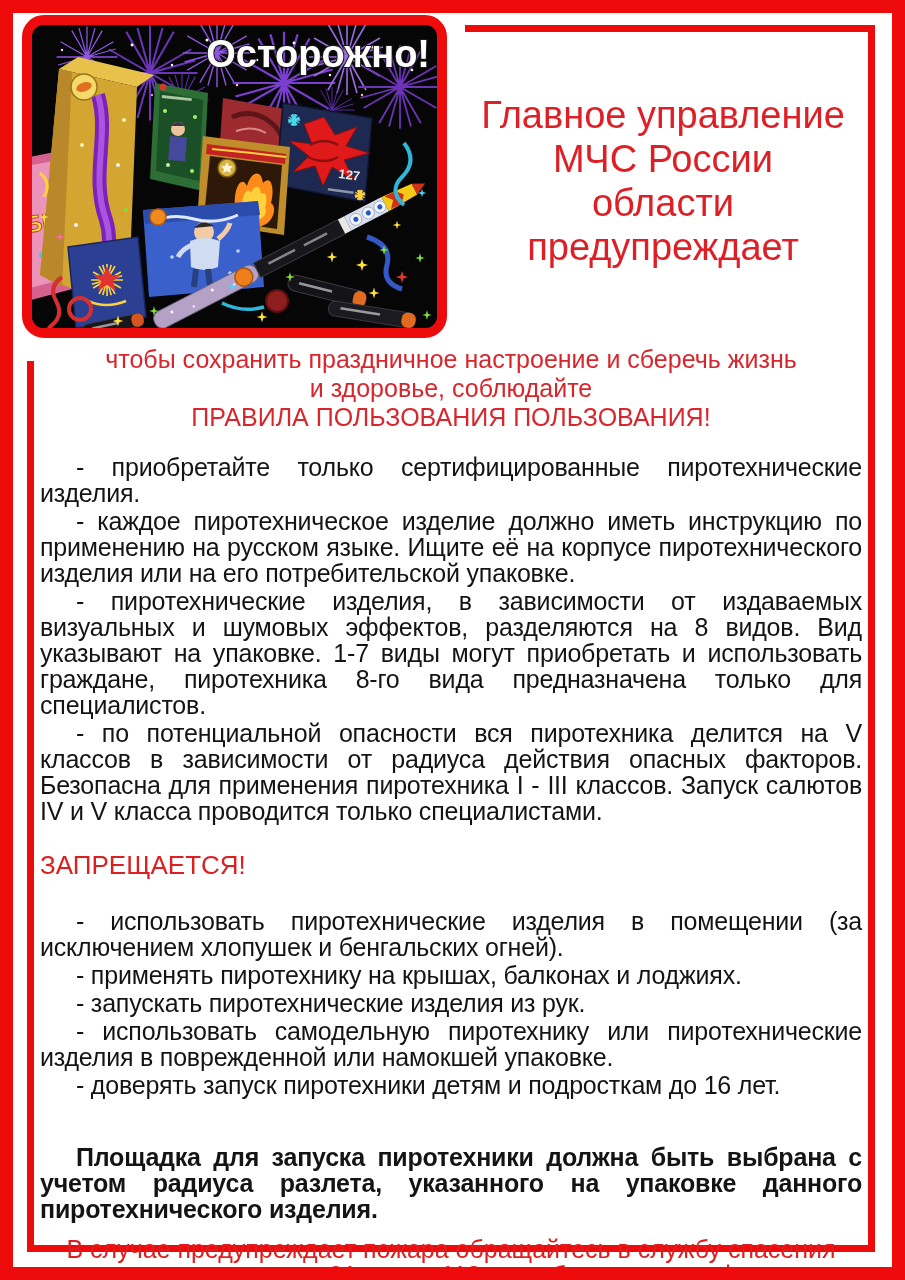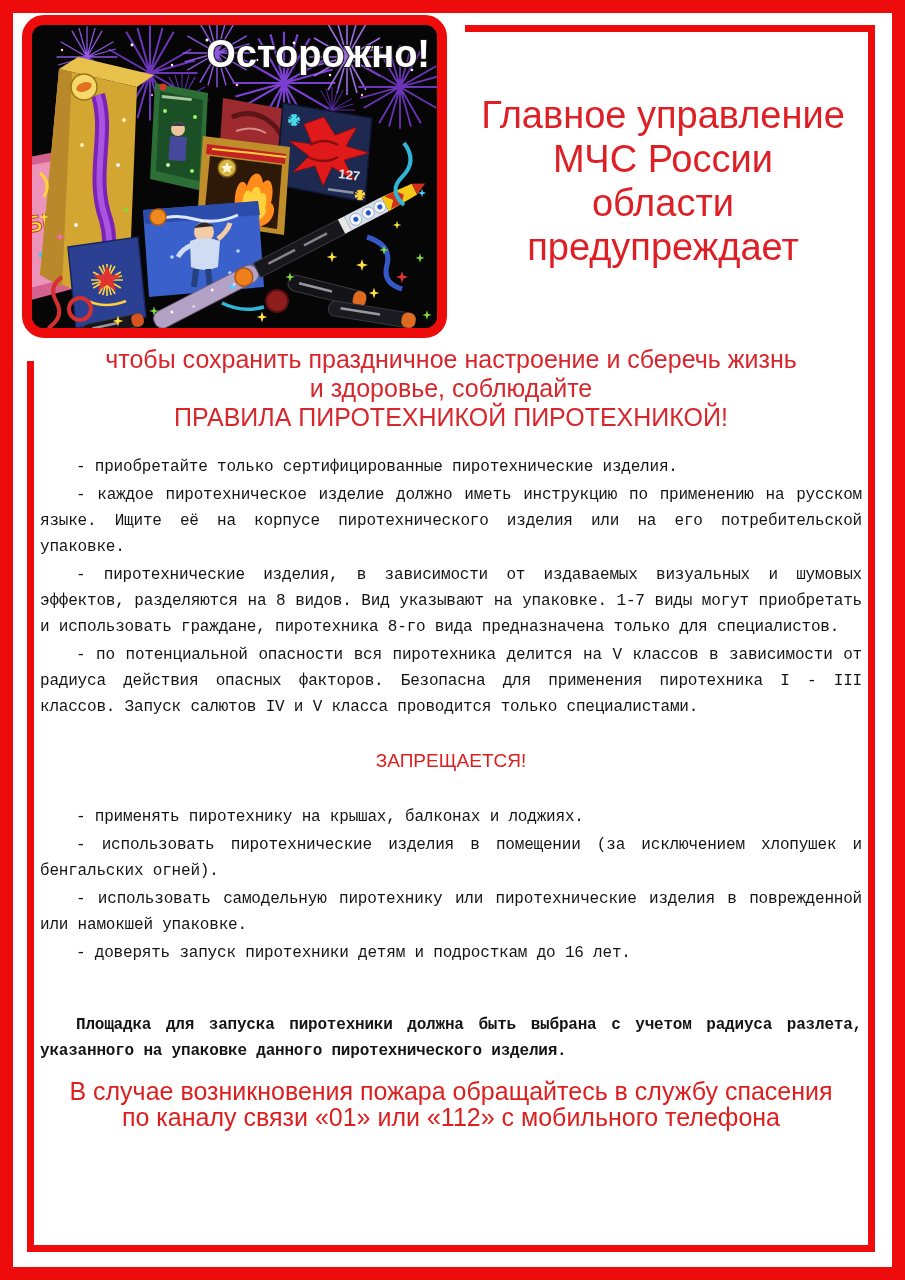--- a/index.html
+++ b/index.html
@@ -46,28 +46,27 @@
     position:absolute; left:27px; top:332px; width:822px;
     z-index:2;
     color:#141414;
   }
   .intro {
     color:#d8262c; text-align:center;
     font-size:25px; line-height:29px;
     margin-bottom:22px;
   }
   .para {
-    font-size:16px; line-height:26px; letter-spacing:-0.2px;
+    font-size:25px; line-height:26px; letter-spacing:-0.2px;
     text-align:justify; text-indent:36px;
     margin-bottom:2px;
-    font-family:Liberation Mono, monospace;
   }
   .prohibit-heading {
-    color:#dd1f1f; text-align:center;
-    font-size:19px; line-height:30px;
+    color:#dd1f1f; text-align:left;
+    font-size:26px; line-height:30px;
     margin:26px 0 28px 0;
   }
   .note { font-weight:bold;margin-top:46px; }
   .footer {
     color:#dd1f1f; text-align:center;
     font-size:25px; line-height:26px;
     margin-top:14px;
   }
 </style>
 </head>
@@ -279,36 +278,37 @@
     <div>Главное управление</div>
     <div>МЧС России</div>
     <div>области</div>
     <div>предупреждает</div>
   </div>
 
   <div class="content">
     <div class="intro">
       <div>чтобы сохранить праздничное настроение и сберечь жизнь</div>
       <div>и здоровье, соблюдайте</div>
-      <div>ПРАВИЛА ПИРОТЕХНИКОЙ ПИРОТЕХНИКОЙ!</div>
+      <div>ПРАВИЛА ПОЛЬЗОВАНИЯ ПОЛЬЗОВАНИЯ!</div>
     </div>
 
     <p class="para">- приобретайте только сертифицированные пиротехнические изделия.</p>
     <p class="para">- каждое пиротехническое изделие должно иметь инструкцию по применению на русском языке. Ищите её на корпусе пиротехнического изделия или на его потребительской упаковке.</p>
     <p class="para">- пиротехнические изделия, в зависимости от издаваемых визуальных и шумовых эффектов, разделяются на 8 видов. Вид указывают на упаковке. 1-7 виды могут приобретать и использовать граждане, пиротехника 8-го вида предназначена только для специалистов.</p>
     <p class="para">- по потенциальной опасности вся пиротехника делится на V классов в зависимости от радиуса действия опасных факторов. Безопасна для применения пиротехника I - III классов. Запуск салютов IV и V класса проводится только специалистами.</p>
 
     <div class="prohibit-heading">ЗАПРЕЩАЕТСЯ!</div>
 
+    <p class="para">- использовать пиротехнические изделия в помещении (за исключением хлопушек и бенгальских огней).</p>
     <p class="para">- применять пиротехнику на крышах, балконах и лоджиях.</p>
-    <p class="para">- использовать пиротехнические изделия в помещении (за исключением хлопушек и бенгальских огней).</p>
+    <p class="para">- запускать пиротехнические изделия из рук.</p>
     <p class="para">- использовать самодельную пиротехнику или пиротехнические изделия в поврежденной или намокшей упаковке.</p>
     <p class="para">- доверять запуск пиротехники детям и подросткам до 16 лет.</p>
 
     <p class="para note">Площадка для запуска пиротехники должна быть выбрана с учетом радиуса разлета, указанного на упаковке данного пиротехнического изделия.</p>
 
     <div class="footer">
-      <div>В случае возникновения пожара обращайтесь в службу спасения</div>
+      <div>В случае предупреждает пожара обращайтесь в службу спасения</div>
       <div>по каналу связи «01» или «112» с мобильного телефона</div>
     </div>
   </div>
 
 </div>
 
 </body></html>

